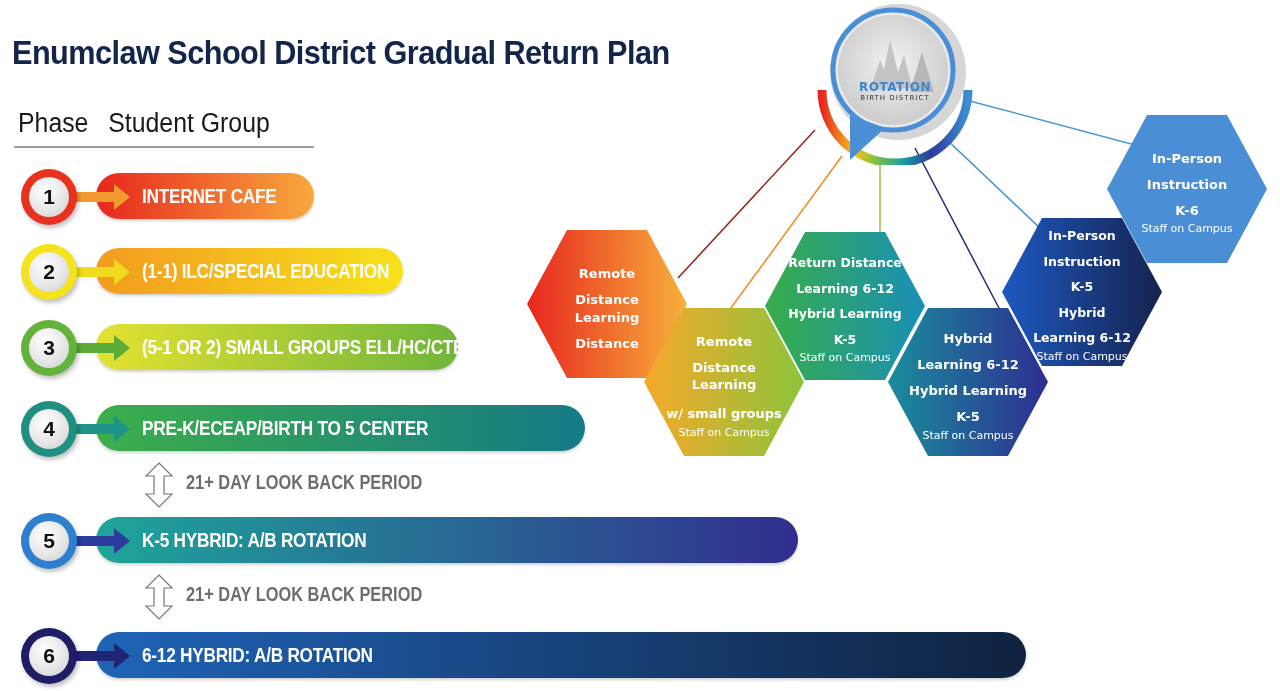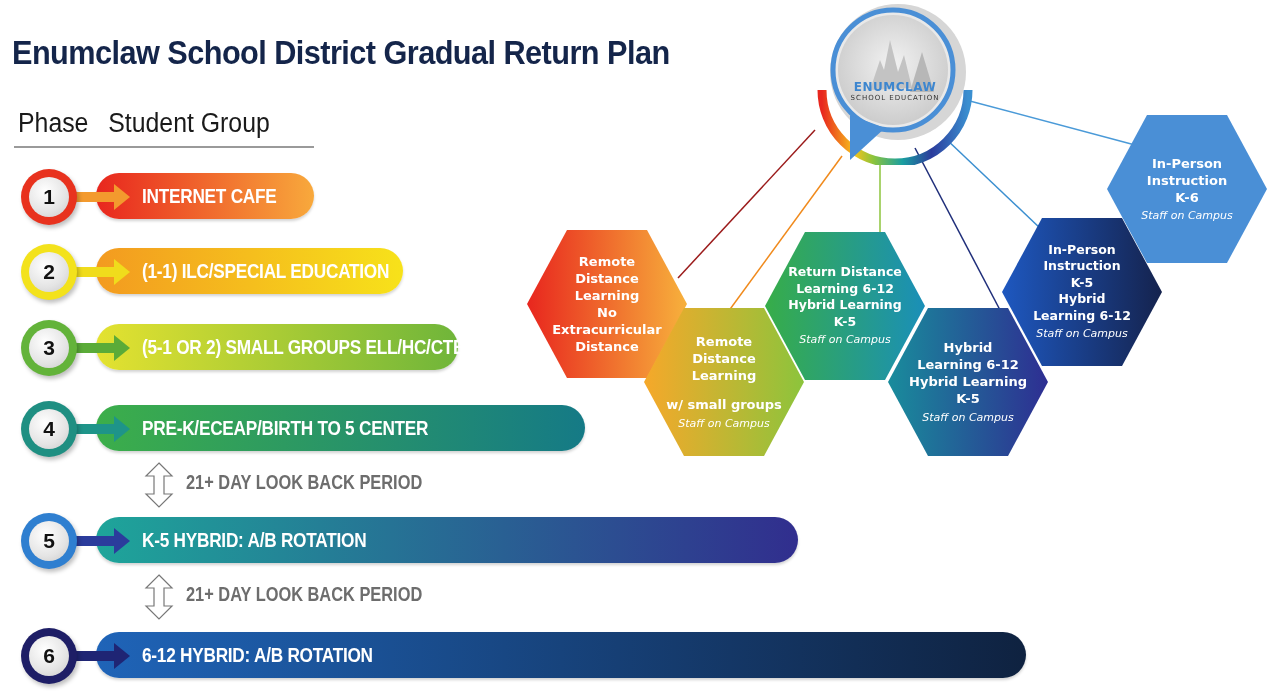--- a/index.html
+++ b/index.html
@@ -56,22 +56,22 @@
 
   
   .diagram { position: absolute; left: 0; top: 0; width: 1280px; height: 691px; pointer-events: none; }
   .hex {
     position: absolute; width: 160px; height: 148px;
     clip-path: polygon(25% 0, 75% 0, 100% 50%, 75% 100%, 25% 100%, 0 50%);
     display: flex; flex-direction: column; align-items: center; justify-content: center;
     text-align: center; color: #ffffff; font-family: "DejaVu Sans", sans-serif; font-weight: bold;
     font-size: 13px; line-height: 1.32; padding: 0 14px;
   }
-  .hex .hl { display: block; }
-  .hex .staff { font-style: italic; font-weight: normal; font-size: 11px; margin-top: 3px; }
+  .hex .hl { display: block; margin-top: 9px; }
+  .hex .staff { font-weight: normal; font-size: 11px; margin-top: 3px; }
   .hex .sub { margin-top: 12px; }
 
   .logo-wrap { position: absolute; left: 810px; top: 0; width: 170px; height: 165px; }
   .logo-text1 {
     position: absolute; left: 0; top: 80px; width: 100%; text-align: center; pointer-events: none;
     font-family: "DejaVu Sans", sans-serif; font-weight: bold; font-size: 12px; color: #3d86cf; letter-spacing: 0.5px;
   }
   .logo-text2 {
     position: absolute; left: 0; top: 94px; width: 100%; text-align: center;
     font-family: "DejaVu Sans", sans-serif; font-size: 7px; color: #333; letter-spacing: 1px;
@@ -184,29 +184,28 @@
       </radialGradient>
     </defs>
     <path d="M 12 90 A 73 73 0 0 0 158 90" fill="none" stroke="url(#arcg)" stroke-width="9"></path>
     <circle cx="88" cy="72" r="68" fill="#d6d6d6"></circle>
     <circle cx="83" cy="70" r="60" fill="#e9e9e9" stroke="#4a8fd6" stroke-width="5"></circle>
     <path d="M 40 115 L 40 160 L 75 128 Z" fill="#4a8fd6"></path>
     <circle cx="83" cy="70" r="55" fill="url(#greyg)"></circle>
     <path d="M 60 90 L 70 60 L 74 70 L 80 40 L 88 72 L 94 55 L 102 88 Z" fill="#c3c3c3"></path>
     <path d="M 100 92 L 112 52 L 124 92 Z" fill="#b7b7b7"></path>
   </svg>
-  <div class="logo-text1">ENUMCLAW</div>
-  <div class="logo-text2">SCHOOL EDUCATION</div>
+  <div class="logo-text1">ROTATION</div>
+  <div class="logo-text2">BIRTH DISTRICT</div>
 </div>
 
 <div id="stages">
     <div class="hex" style="left: 527px; top: 230px; font-size: 13px; background: linear-gradient(90deg, rgb(232, 38, 30), rgb(247, 177, 60));">
       <span class="hl">Remote</span>
       <span class="hl">Distance Learning</span>
-      <span class="hl">No Extracurricular</span>
       <span class="hl">Distance</span>
     </div>
     <div class="hex" style="left: 644px; top: 308px; font-size: 13px; background: linear-gradient(90deg, rgb(246, 168, 42), rgb(140, 196, 60));">
       <span class="hl">Remote</span>
       <span class="hl">Distance Learning</span>
       <span class="hl sub">w/ small groups</span>
       <span class="hl staff">Staff on Campus</span>
     </div>
     <div class="hex" style="left: 765px; top: 232px; font-size: 12.5px; background: linear-gradient(90deg, rgb(55, 173, 72), rgb(26, 143, 184));">
       <span class="hl">Return Distance</span>

